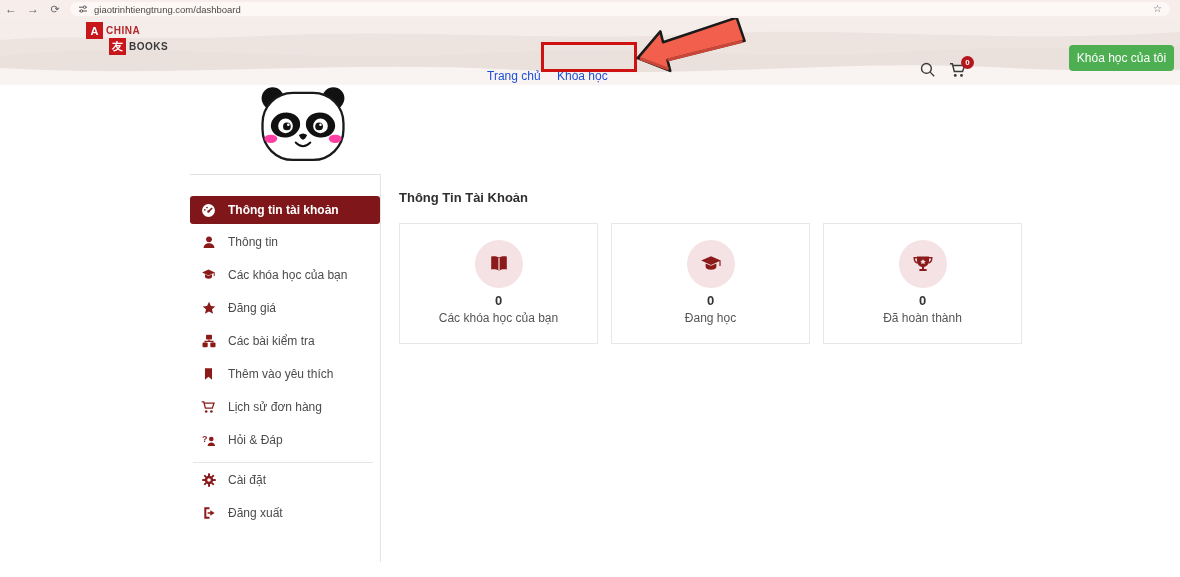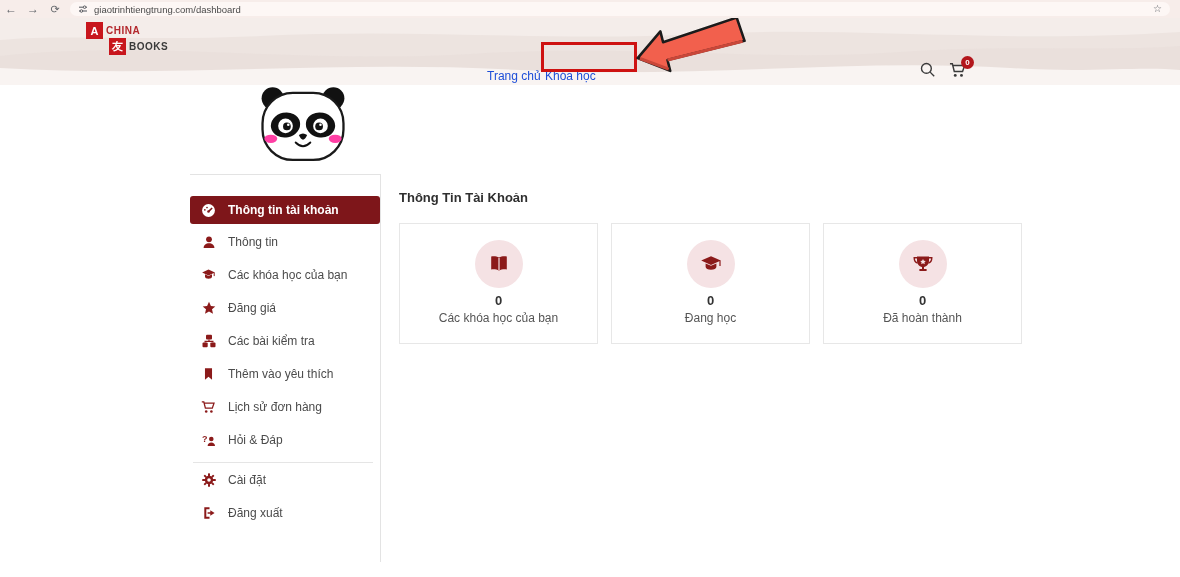--- a/index.html
+++ b/index.html
@@ -21,21 +21,21 @@
   .logo { position:absolute; left:86px; top:4px; }
   .logo-row { display:flex; align-items:center; height:17px; }
   .logo-row.r2 { margin-left:23px; margin-top:-1px; }
   .logo-sq { display:inline-flex; align-items:center; justify-content:center; width:17px; height:17px; background:#c8161d; color:#fff; font-weight:bold; font-size:11px; }
   .logo-word { font-weight:bold; font-size:10px; letter-spacing:.5px; margin-left:3px; }
   .logo-word.china { color:#b3282d; }
   .logo-word.books { color:#3a3a3a; }
 
   .nav-item { position:absolute; top:51px; font-size:12px; color:#1d4ed8; cursor:pointer; white-space:nowrap; display:flex; align-items:center; }
   .nav-home { left:487px; }
-  .nav-courses { left:545px;flex-direction:column; }
+  .nav-courses { left:557px;flex-direction:column; }
   .chev { margin-left:4px; display:inline-block; }
 
   .annot-box { position:absolute; left:541px; top:24px; width:96px; height:30px; border:3px solid #ce1211; pointer-events:none; }
   .annot-arrow { position:absolute; left:634px; top:4px; transform:rotate(-14deg); }
 
   .hdr-search { position:absolute; left:920px; top:44px; cursor:pointer; }
   .hdr-cart { position:absolute; left:949px; top:44px; cursor:pointer; }
   .cart-badge { position:absolute; left:961px; top:38px; min-width:13px; height:13px; border-radius:7px; background:#b3161c; color:#fff; font-size:8px; font-weight:bold; display:flex; align-items:center; justify-content:center; padding:0 2px; }
   .cta-btn { position:absolute; left:1069px; top:27px; width:105px; height:26px; background:#4daf52; border:none; border-radius:4px; color:#fff; font-size:12px; font-family:"Liberation Sans",sans-serif; cursor:pointer; }
 
@@ -137,20 +137,21 @@
     </span>
     <span class="hdr-cart">
       <svg width="18" height="16" viewBox="0 0 15 13">
         <path d="M.8 1.3h2l1.6 6.4h6.9l1.7-5H3.4" fill="none" stroke="#3a3a3a" stroke-width="1.2"></path>
         <circle cx="5.2" cy="11" r="1.2" fill="#3a3a3a"></circle>
         <circle cx="10.4" cy="11" r="1.2" fill="#3a3a3a"></circle>
       </svg>
     </span>
     <span class="cart-badge">0</span>
 
+    <button class="cta-btn">Khóa học của tôi</button>
   </div>
 
   <svg class="panda" width="92" height="78" viewBox="0 0 100 84">
     <circle cx="17" cy="13" r="12" fill="#111"></circle>
     <circle cx="83" cy="13" r="12" fill="#111"></circle>
     <rect x="6" y="7" width="88" height="73" rx="33" fill="#fff" stroke="#1a1a1a" stroke-width="2.5"></rect>
     <ellipse cx="15" cy="57" rx="7" ry="4.5" fill="#ff3fa4"></ellipse>
     <ellipse cx="85" cy="57" rx="7" ry="4.5" fill="#ff3fa4"></ellipse>
     <ellipse cx="31" cy="42" rx="16" ry="13.5" fill="#111" transform="rotate(-12 31 42)"></ellipse>
     <ellipse cx="69" cy="42" rx="16" ry="13.5" fill="#111" transform="rotate(12 69 42)"></ellipse>

